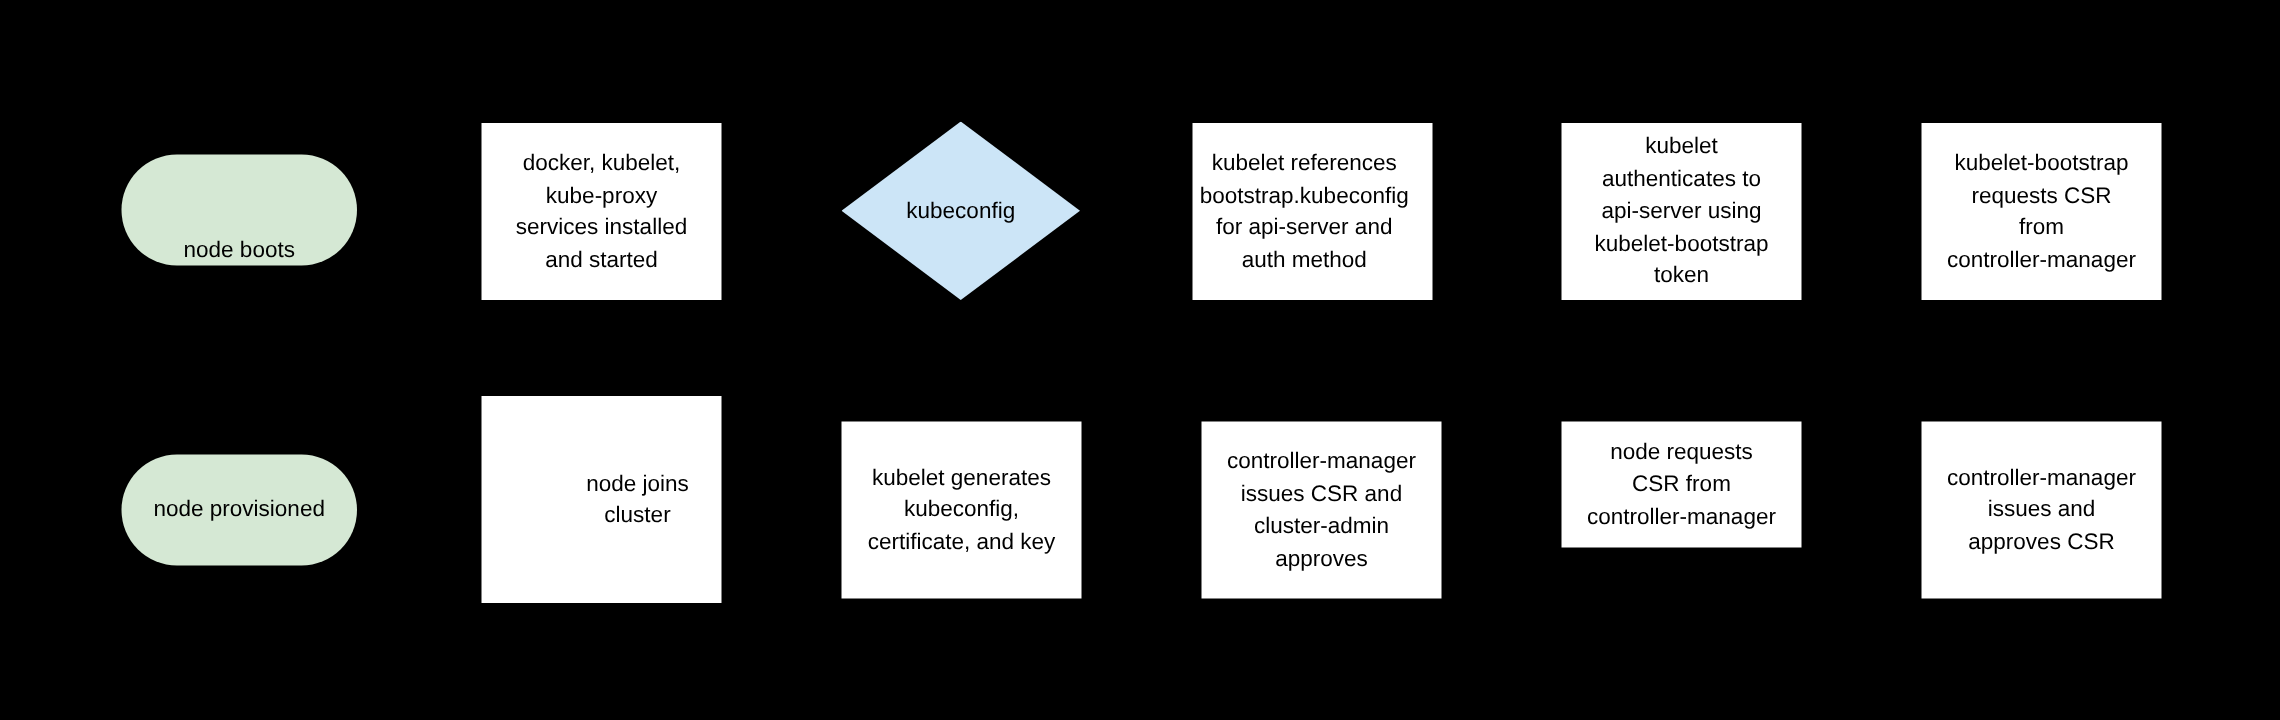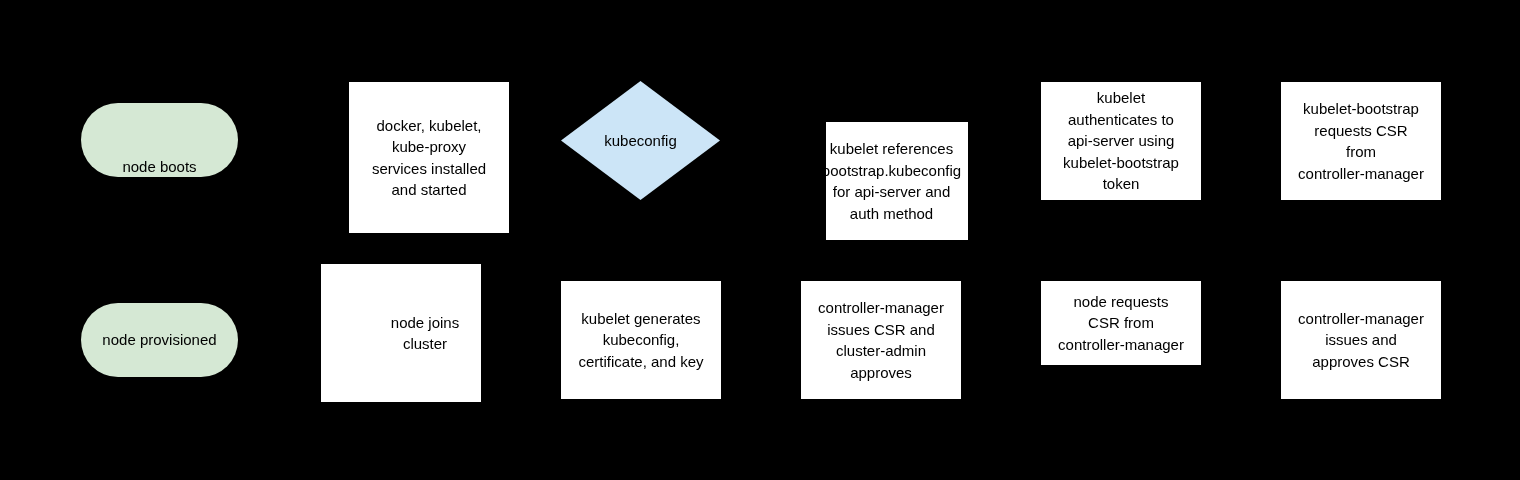--- a/index.html
+++ b/index.html
@@ -74,33 +74,33 @@
 </style>
 </head>
 <body>
 
 <div id="canvas">
 
   <div class="node pill" style="left:81px; top:103px; width:157px; height:74px;align-items:flex-end;">
     <span class="label">node boots</span>
   </div>
 
-  <div class="node box" style="left:321px; top:82px; width:160px; height:151px;margin-left:28px;">
+  <div class="node box" style="left:321px; top:82px; width:160px; height:118px;">
     <span class="label">docker, kubelet,
 kube-proxy
 services installed
 and started</span>
   </div>
 
   <div class="diamond-wrap" style="left:561px; top:81px; width:159px; height:119px;">
     <div class="diamond-shape"></div>
     <div class="diamond-label">kubeconfig</div>
   </div>
 
-  <div class="node box overflow-text" style="left:826px; top:82px; width:142px; height:118px;margin-top:40px;">
+  <div class="node box overflow-text" style="left:795px; top:82px; width:160px; height:118px;">
     <span class="label">kubelet references
 bootstrap.kubeconfig
 for api-server and
 auth method</span>
   </div>
 
   <div class="node box" style="left:1041px; top:82px; width:160px; height:118px;">
     <span class="label">kubelet
 authenticates to
 api-server using

